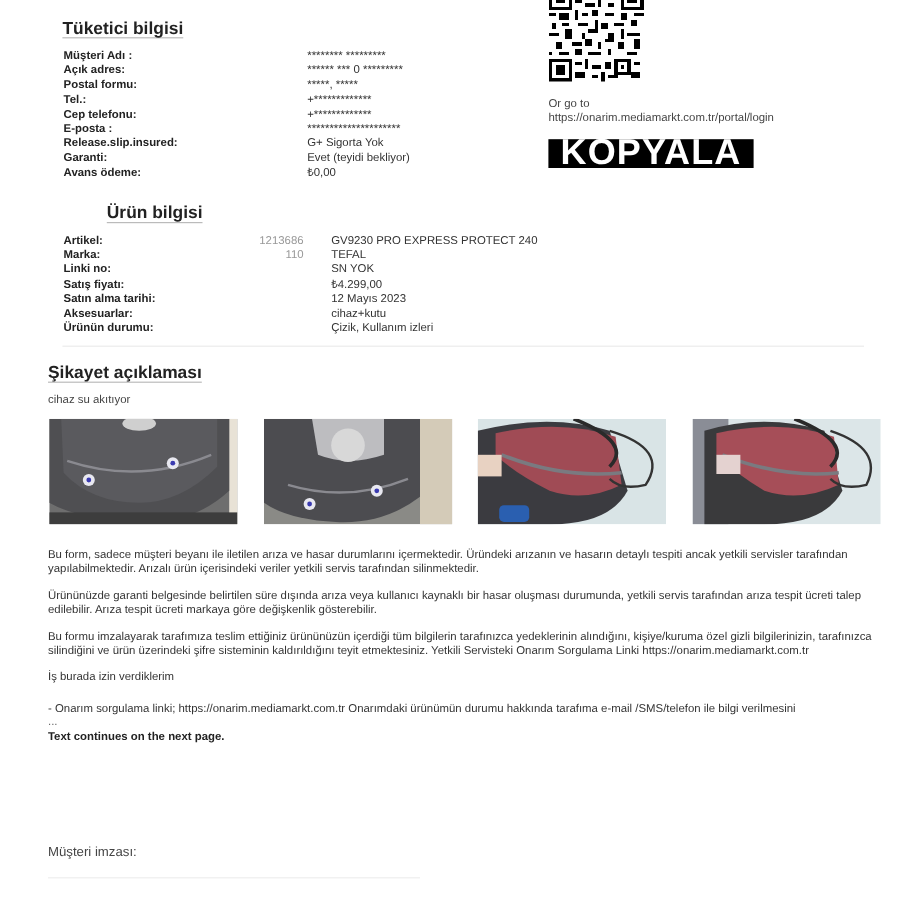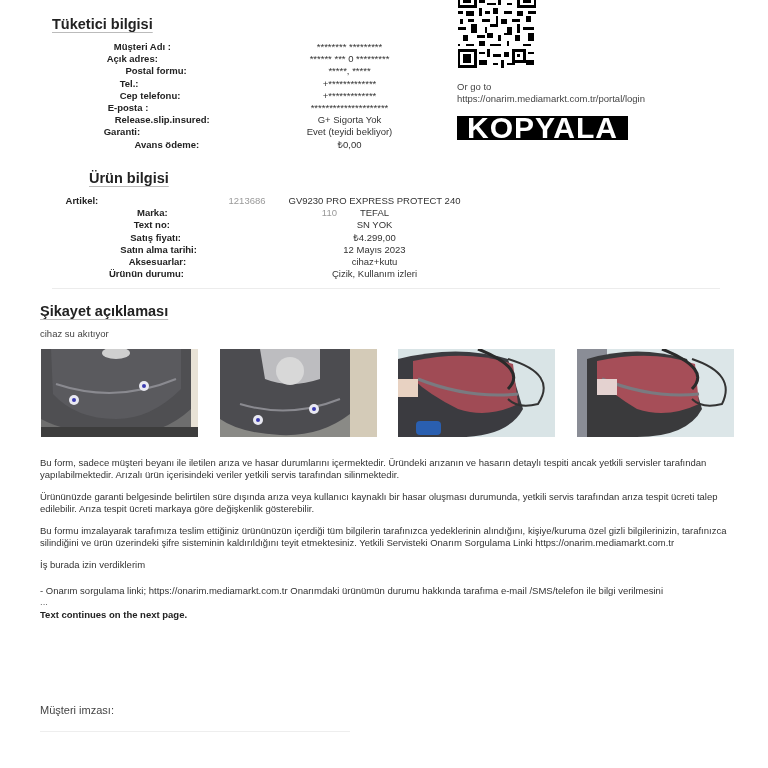--- a/index.html
+++ b/index.html
@@ -3,21 +3,21 @@
   <meta charset="utf-8">
   <style>
     * { box-sizing: border-box; margin: 0; padding: 0; }
     html, body { width: 768px; height: 768px; background: #ffffff; overflow: hidden; }
     body { font-family: "Liberation Sans", sans-serif; color: #333; position: relative; }
 
     .h2 { font-family: "Liberation Sans", sans-serif; font-weight: bold; color: #222; text-decoration: underline; text-decoration-color: #bbb; text-underline-offset: 3px; }
 
     #consumer-title { position: absolute; left: 52px; top: 16px; font-size: 14.5px; }
     .kv { position: absolute; font-size: 9.5px; line-height: 12.2px; }
-    .kv .row { display: flex; height: 12.2px; white-space: nowrap; justify-content: center; }
+    .kv .row { display: flex; height: 12.2px; white-space: nowrap; }
     .kv .k { font-weight: bold; color: #222; }
     .kv .v { color: #333; }
 
     #consumer-kv { left: 53px; top: 41px; width: 390px; }
     #consumer-kv .k { width: 203px; }
 
     #qr { position: absolute; left: 457px; top: 0px; width: 80px; height: 68px; }
     #qr svg { width: 80px; height: 68px; display: block; }
 
     #or-go-to { position: absolute; left: 457px; top: 81px; font-size: 9.5px; color: #444; line-height: 12px; }
@@ -180,21 +180,21 @@
       <span class="k">Artikel:</span>
       <span class="code">1213686</span>
       <span class="v">GV9230 PRO EXPRESS PROTECT 240</span>
     </div>
   <div class="row">
       <span class="k">Marka:</span>
       <span class="code">110</span>
       <span class="v">TEFAL</span>
     </div>
   <div class="row">
-      <span class="k">Text no:</span>
+      <span class="k">Linki no:</span>
       <span class="code"></span>
       <span class="v">SN YOK</span>
     </div>
   <div class="row">
       <span class="k">Satış fiyatı:</span>
       <span class="code"></span>
       <span class="v">₺4.299,00</span>
     </div>
   <div class="row">
       <span class="k">Satın alma tarihi:</span>

